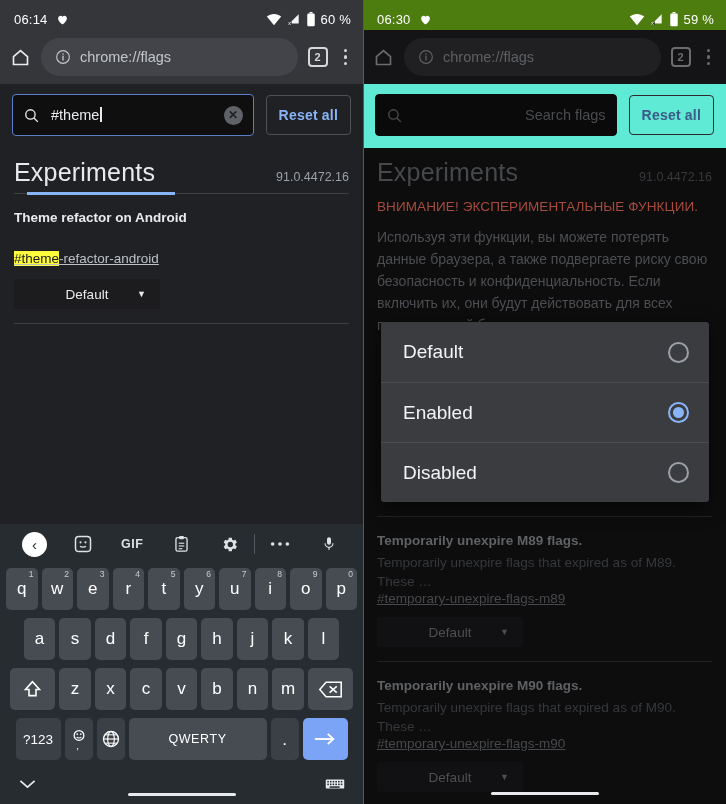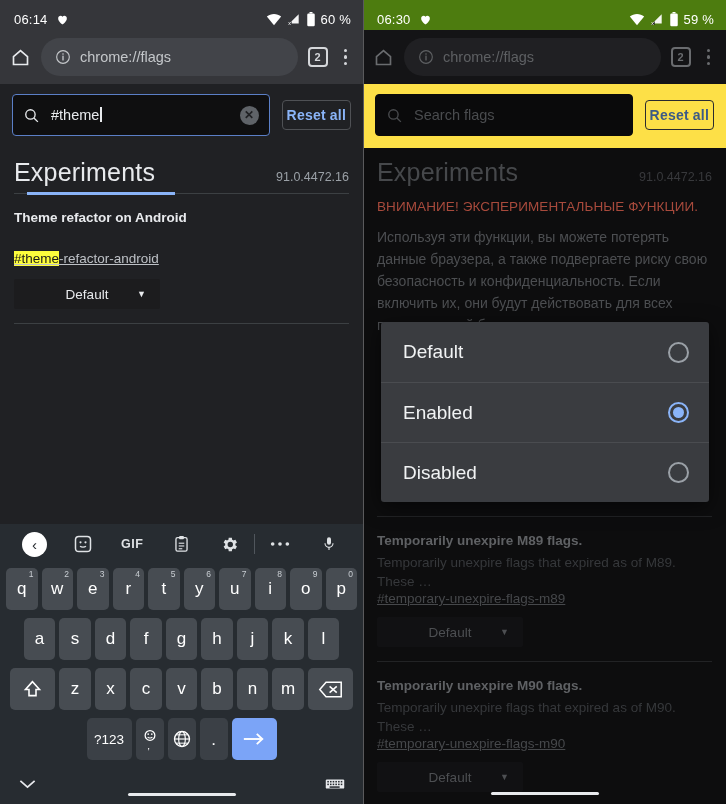--- a/index.html
+++ b/index.html
@@ -44,33 +44,33 @@
     font-size: 11px; font-weight: 700; color:#d5d7da;
   }
   .panel-right .tabcount { border-color:#6a6c6f; color:#6a6c6f; }
   .kebab { display:flex; flex-direction:column; gap:3px; padding: 3px 6px; }
   .kebab i { width:3.5px; height:3.5px; border-radius:50%; background:#d5d7da; display:block;}
   .panel-right .kebab i { background:#6a6c6f; }
 
   
   .searchrow { display:flex; align-items:center; gap:12px; padding: 10px 12px 12px 12px; }
   .panel-left .searchrow { background:#202124; }
-  .panel-right .searchrow { background:#fde047; }
+  .panel-right .searchrow { background:#5eead4;text-align:right; }
   .searchbox {
     flex:1; height: 42px; border-radius:4px; display:flex; align-items:center;
     gap:11px; padding: 0 10px; font-size: 14.5px;
   }
   .panel-left .searchbox { background:#0f0f10; border:1px solid #5b7fc7; color:#e8eaed; }
   .panel-right .searchbox { background:#0a0a0b; border:1px solid #0a0a0b; color:#4a4c4f; }
   .search-val { flex:1; position:relative; }
   .caret { display:inline-block; width:1.5px; height:15px; background:#e8eaed; vertical-align:-2px; margin-left:1px;}
   .clearx { width:19px; height:19px; border-radius:50%; background:#5f6368; display:flex;
             align-items:center; justify-content:center; color:#202124; font-size:12px; font-weight:700;}
   .resetbtn {
-    height: 30px; padding: 0 4px; border-radius:4px; display:flex; align-items:center;
+    height: 40px; padding: 0 12px; border-radius:4px; display:flex; align-items:center;
     font-size:14px; font-weight:700; letter-spacing:.2px;
   }
   .panel-left .resetbtn { border:1px solid #4f5155; color:#8ab4f8; }
   .panel-right .resetbtn { border:1px solid #2a2b2e; color:#3c5a86; }
 
   
   .content { padding: 0 14px; }
   .exp-head { display:flex; align-items:baseline; padding: 10px 0 6px 0; }
   .exp-title { font-size: 25px; font-weight: 400; letter-spacing:.2px; }
   .panel-left .exp-title { color:#e8eaed; }
@@ -385,20 +385,21 @@
         </div>
         <div class="key small dark">
           <svg width="20" height="20" viewBox="0 0 24 24">
               <circle cx="12" cy="12" r="9" fill="none" stroke="#fff" stroke-width="1.6"></circle>
               <ellipse cx="12" cy="12" rx="4" ry="9" fill="none" stroke="#fff" stroke-width="1.4"></ellipse>
               <line x1="3" y1="12" x2="21" y2="12" stroke="#fff" stroke-width="1.4"></line>
               <line x1="4.6" y1="7" x2="19.4" y2="7" stroke="#fff" stroke-width="1.2"></line>
               <line x1="4.6" y1="17" x2="19.4" y2="17" stroke="#fff" stroke-width="1.2"></line>
             </svg>
         </div>
+        <div class="key space">QWERTY</div>
         <div class="key small dark" style="align-items:flex-end;padding-bottom:10px">.</div>
         <div class="key enter">
           <svg width="24" height="16" viewBox="0 0 26 16">
               <line x1="2" y1="8" x2="22" y2="8" stroke="#fff" stroke-width="2"></line>
               <path d="M16 2.5 22 8l-6 5.5" fill="none" stroke="#fff" stroke-width="2"></path>
             </svg>
         </div>
       </div>
 
       <div class="kbd-nav">

